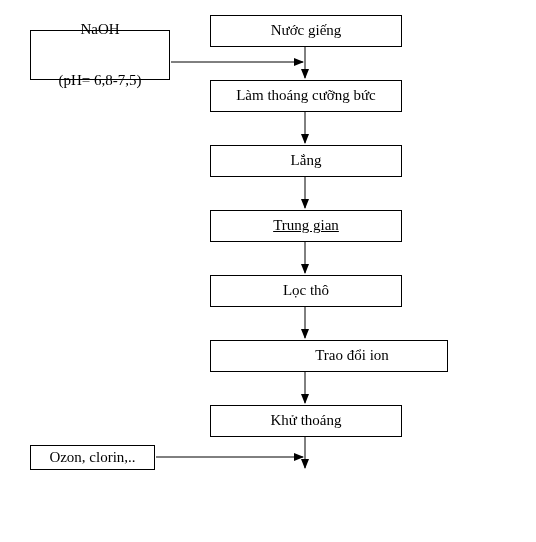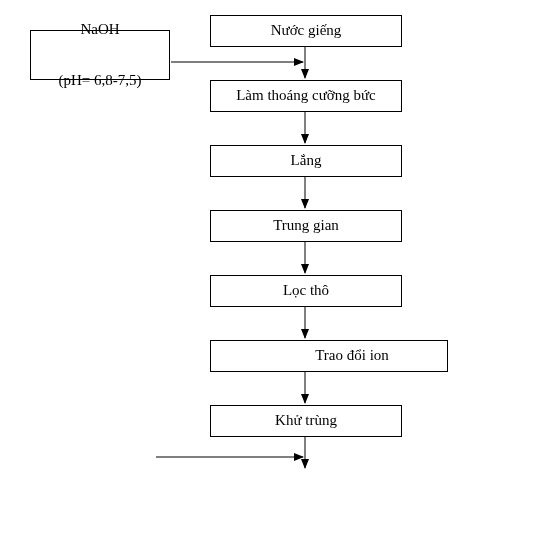--- a/index.html
+++ b/index.html
@@ -56,42 +56,45 @@
   </div>
 
   <div class="box process-box" style="top:70px;">
     <span>Làm thoáng cưỡng bức</span>
   </div>
 
   <div class="box process-box" style="top:135px;">
     <span>Lắng</span>
   </div>
 
-  <div class="box process-box" style="top:200px;">
+  <div class="box process-box" style="top:200px;text-decoration:underline;">
     <span>Trung gian</span>
   </div>
 
   <div class="box process-box" style="top:265px;">
     <span>Lọc thô</span>
   </div>
 
   <div class="box process-box" style="top:330px;padding-left:46px;">
     <span>Trao đổi ion</span>
   </div>
 
   <div class="box process-box" style="top:395px;">
-    <span>Khử trùng</span>
+    <span>Khử thoáng</span>
   </div>
 
 
   <div class="box side-box" style="top:20px; width:140px; height:50px;gap:32px;">
     <span>NaOH</span>
     <span>(pH= 6,8-7,5)</span>
   </div>
 
+  <div class="box side-box" style="top:435px; width:125px; height:25px;">
+    <span>Ozon, clorin,..</span>
+  </div>
 
   <svg width="516" height="522">
     <defs>
       <marker id="arrowhead" markerWidth="10" markerHeight="8" refX="9" refY="4" orient="auto">
         <polygon points="0 0, 10 4, 0 8" fill="#000"></polygon>
       </marker>
     </defs>
     <line x1="295" y1="36" x2="295" y2="68" stroke="#000" stroke-width="1" marker-end="url(#arrowhead)"></line>
     <line x1="295" y1="101" x2="295" y2="133" stroke="#000" stroke-width="1" marker-end="url(#arrowhead)"></line>
     <line x1="295" y1="166" x2="295" y2="198" stroke="#000" stroke-width="1" marker-end="url(#arrowhead)"></line>

